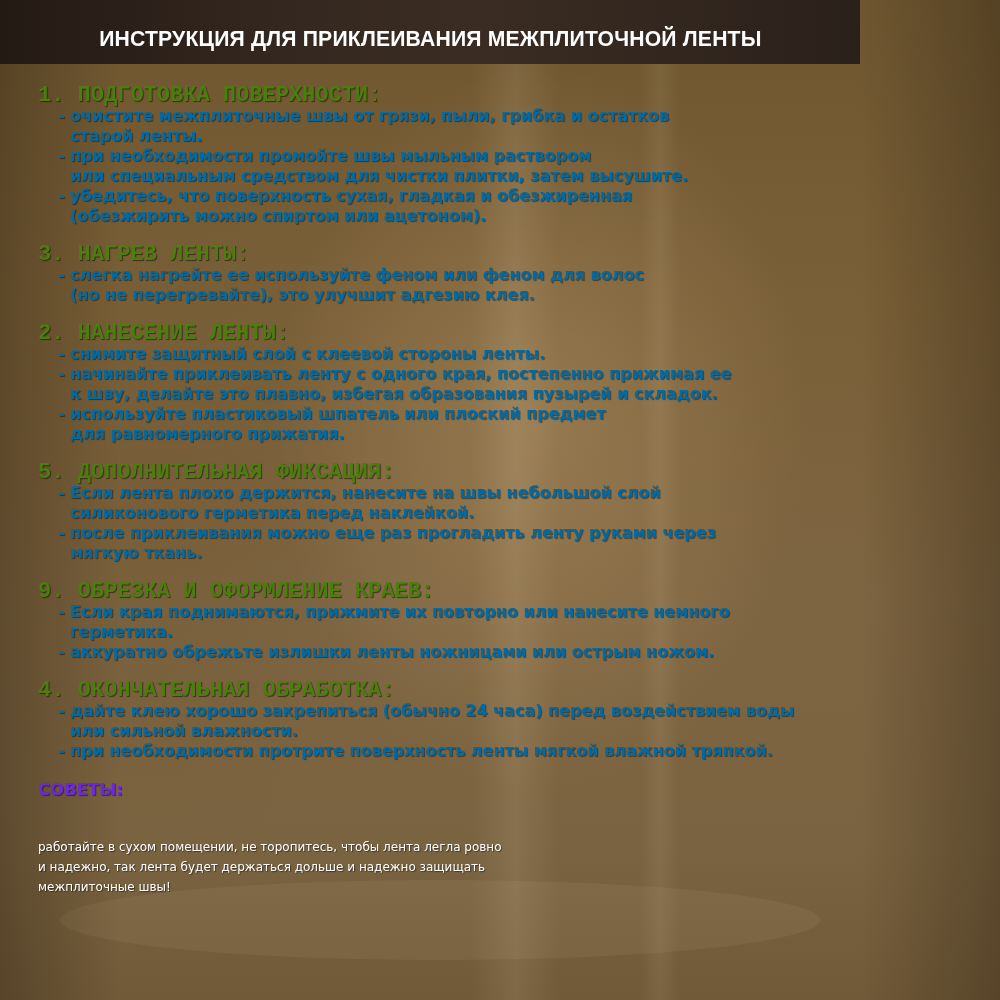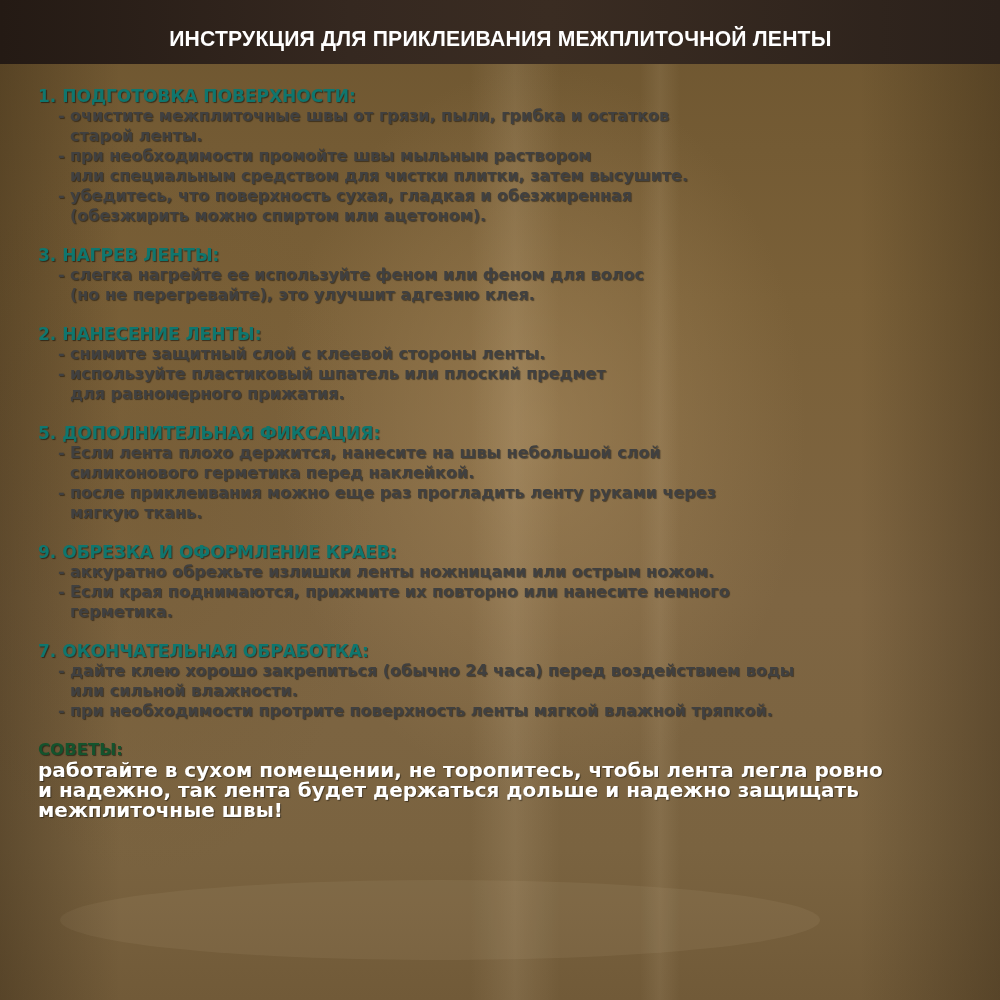--- a/index.html
+++ b/index.html
@@ -15,50 +15,51 @@
       position: absolute; left: 0; top: 0; width: 1000px; height: 1000px; pointer-events: none;
       background:
         linear-gradient(90deg, rgba(40,28,12,0.35) 0%, rgba(0,0,0,0) 12%, rgba(0,0,0,0) 86%, rgba(40,28,12,0.35) 100%);
     }
     .stripe { position: absolute; pointer-events: none; }
     .s1 { left: 470px; top: 60px; width: 90px; height: 940px; background: linear-gradient(90deg, rgba(255,235,200,0), rgba(255,235,200,0.10), rgba(255,235,200,0)); }
     .s2 { left: 640px; top: 60px; width: 40px; height: 940px; background: linear-gradient(90deg, rgba(255,235,200,0), rgba(255,235,200,0.08), rgba(255,235,200,0)); }
     .s3 { left: 60px; top: 880px; width: 760px; height: 80px; border-radius: 50%; background: rgba(255,240,210,0.06); }
 
     .header {
-      position: absolute; left: 0; top: 0; width: 1000px; height: 64px;
+      position: absolute; left: 0; top: 0; width: 860px; height: 64px;
       background: linear-gradient(90deg, #241a14 0%, #352820 35%, #3a2c22 55%, #2b211b 100%);
       display: flex; align-items: center; justify-content: center;
     }
     .header-title {
       color: #ffffff; font-weight: bold; font-size: 22.5px; letter-spacing: 0.2px;
       font-family: "Liberation Sans", sans-serif;
       transform: scaleX(0.94);
       margin-top: 14px;
     }
 
     .content { position: absolute; left: 38px; top: 86px; width: 930px; }
     .section { margin-bottom: 19px; }
     .section-title {
-      color: #0f766e; font-weight: bold; font-size: 17px; line-height: 20px;
+      color: #4d7c0f; font-weight: bold; font-size: 22px; line-height: 20px;
       text-shadow: 1px 1px 1px rgba(0,0,0,0.5);
+      font-family: Liberation Mono, monospace;
     }
     .bullet {
-      color: #404040; font-weight: bold; font-size: 16px; line-height: 20px;
+      color: #0369a1; font-weight: bold; font-size: 16px; line-height: 20px;
       padding-left: 32px; text-indent: -12px; text-shadow: 1px 1px 1px rgba(0,0,0,0.45);
       white-space: pre-line;
     }
     .bullet .dash { display: inline-block; width: 12px; text-indent: 0; }
     .tips-title {
-      color: #14532d; font-weight: bold; font-size: 16.5px; line-height: 20px;
+      color: #6d28d9; font-weight: bold; font-size: 16.5px; line-height: 20px;
       text-shadow: 1px 1px 1px rgba(0,0,0,0.5);
     }
     .tips-text {
-      color: #ffffff; font-weight: bold; font-size: 20px; line-height: 20px;
-      white-space: pre-line; text-shadow: 1px 1px 1px rgba(0,0,0,0.45);
+      color: #ffffff; font-weight: normal; font-size: 12px; line-height: 20px;
+      white-space: pre-line; text-shadow: 1px 1px 1px rgba(0,0,0,0.45); margin-top: 37px;
     }
   </style>
 </head>
 <body>
 
 <div class="stripe s1"></div>
 <div class="stripe s2"></div>
 <div class="stripe s3"></div>
 <div class="vignette"></div>
 
@@ -78,38 +79,40 @@
 (обезжирить можно спиртом или ацетоном).</span></div>
       </div>
       <div class="section">
         <div class="section-title">3. НАГРЕВ ЛЕНТЫ:</div>
         <div class="bullet"><span class="dash">-</span><span>слегка нагрейте ее используйте феном или феном для волос
 (но не перегревайте), это улучшит адгезию клея.</span></div>
       </div>
       <div class="section">
         <div class="section-title">2. НАНЕСЕНИЕ ЛЕНТЫ:</div>
         <div class="bullet"><span class="dash">-</span><span>снимите защитный слой с клеевой стороны ленты.</span></div>
+        <div class="bullet"><span class="dash">-</span><span>начинайте приклеивать ленту с одного края, постепенно прижимая ее
+к шву, делайте это плавно, избегая образования пузырей и складок.</span></div>
         <div class="bullet"><span class="dash">-</span><span>используйте пластиковый шпатель или плоский предмет
 для равномерного прижатия.</span></div>
       </div>
       <div class="section">
         <div class="section-title">5. ДОПОЛНИТЕЛЬНАЯ ФИКСАЦИЯ:</div>
         <div class="bullet"><span class="dash">-</span><span>Если лента плохо держится, нанесите на швы небольшой слой
 силиконового герметика перед наклейкой.</span></div>
         <div class="bullet"><span class="dash">-</span><span>после приклеивания можно еще раз прогладить ленту руками через
 мягкую ткань.</span></div>
       </div>
       <div class="section">
         <div class="section-title">9. ОБРЕЗКА И ОФОРМЛЕНИЕ КРАЕВ:</div>
-        <div class="bullet"><span class="dash">-</span><span>аккуратно обрежьте излишки ленты ножницами или острым ножом.</span></div>
         <div class="bullet"><span class="dash">-</span><span>Если края поднимаются, прижмите их повторно или нанесите немного
 герметика.</span></div>
+        <div class="bullet"><span class="dash">-</span><span>аккуратно обрежьте излишки ленты ножницами или острым ножом.</span></div>
       </div>
       <div class="section">
-        <div class="section-title">7. ОКОНЧАТЕЛЬНАЯ ОБРАБОТКА:</div>
+        <div class="section-title">4. ОКОНЧАТЕЛЬНАЯ ОБРАБОТКА:</div>
         <div class="bullet"><span class="dash">-</span><span>дайте клею хорошо закрепиться (обычно 24 часа) перед воздействием воды
 или сильной влажности.</span></div>
         <div class="bullet"><span class="dash">-</span><span>при необходимости протрите поверхность ленты мягкой влажной тряпкой.</span></div>
       </div>
     </div>
   <div class="tips">
     <div class="tips-title">СОВЕТЫ:</div>
     <div class="tips-text"> работайте в сухом помещении, не торопитесь, чтобы лента легла ровно
 и надежно, так лента будет держаться дольше и надежно защищать
 межплиточные швы!</div>

